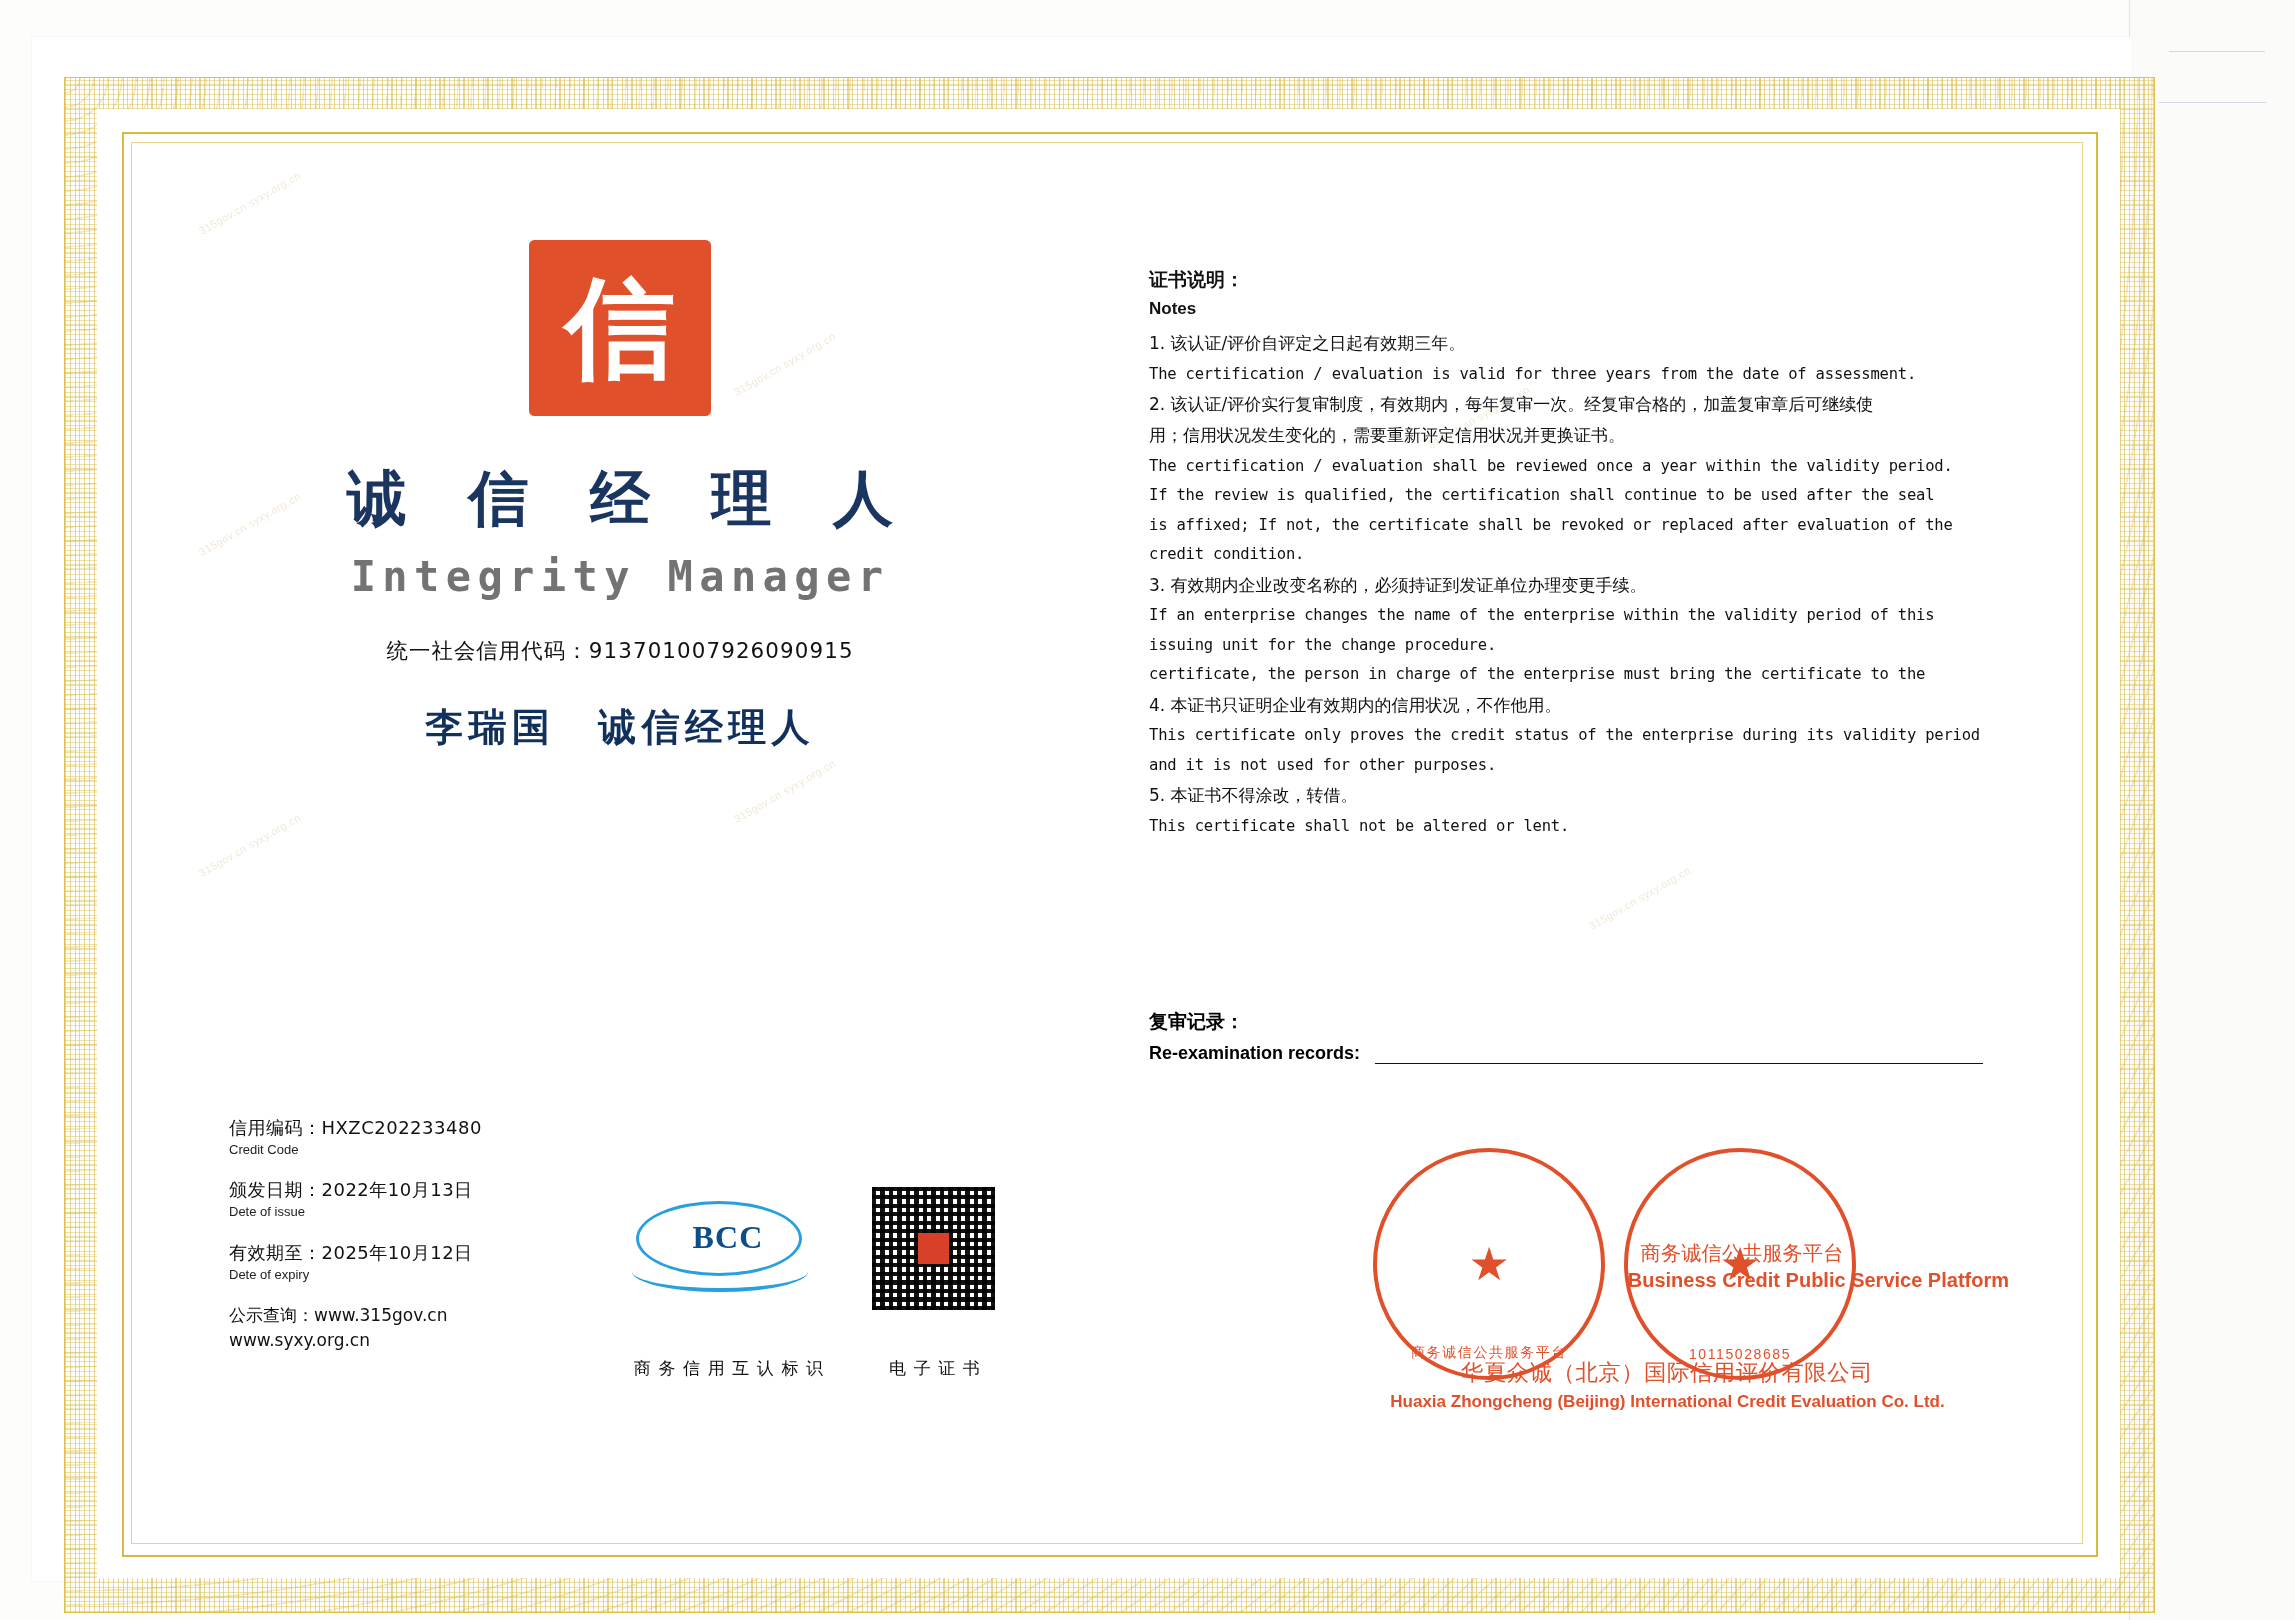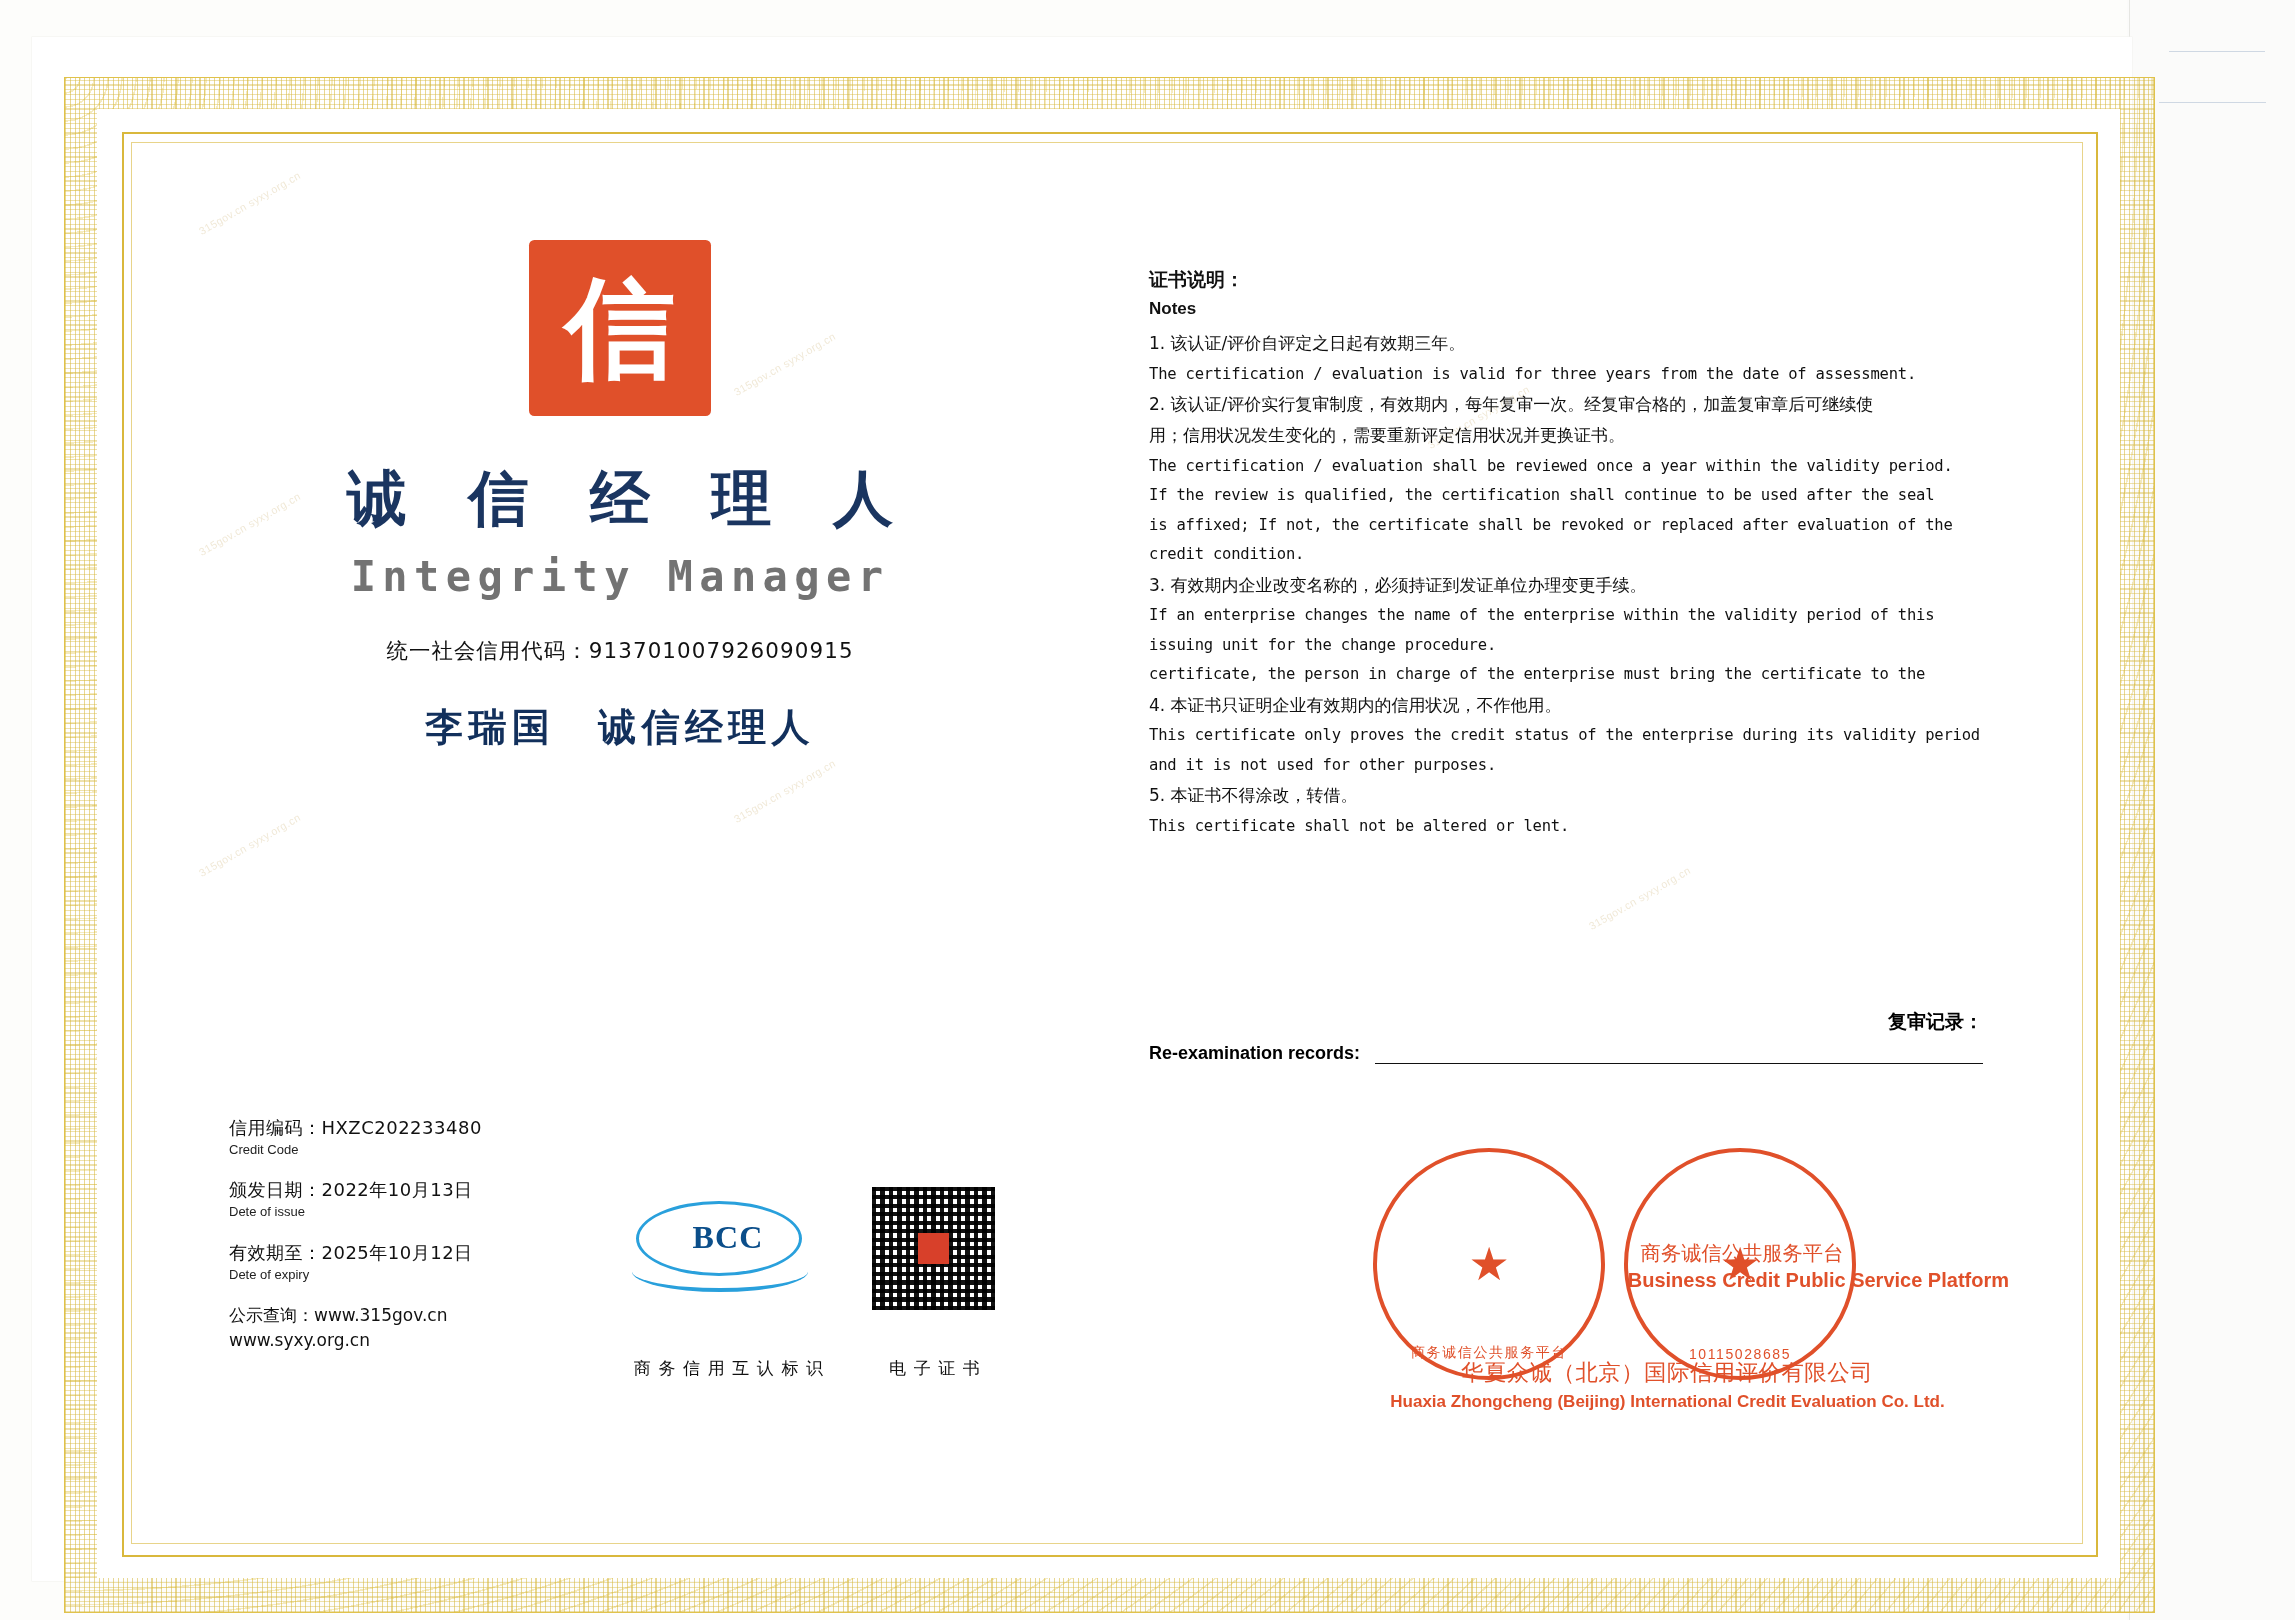--- a/index.html
+++ b/index.html
@@ -70,21 +70,21 @@
       color:#111;font-family:"DejaVu Sans",sans-serif;letter-spacing:1.1px;}
 
   
   .right{position:absolute;left:1117px;top:230px;width:834px;color:#111;}
   .right h4{margin:0 0 6.4px 0;font-size:19px;font-family:Liberation Serif, serif;font-weight:700;}
   .right .notes-en-h{font-size:17px;font-weight:700;margin-bottom:11.8px;font-family:"Liberation Sans",sans-serif;}
   .right .cn-line{font-size:17px;line-height:1.5;margin:5.3px 0;font-family:"DejaVu Sans",sans-serif;}
   .right .en-line{font-size:15.5px;line-height:1.62;margin:4.3px 0;color:#111;
       font-family:"DejaVu Sans Mono","Liberation Mono",monospace;letter-spacing:-0.2px;}
   .reexam{position:absolute;left:1117px;top:972px;width:834px;}
-  .reexam .cn{font-size:19px;font-weight:700;font-family:"DejaVu Sans",sans-serif;text-align:right;}
+  .reexam .cn{font-size:19px;font-weight:700;font-family:"DejaVu Sans",sans-serif;}
   .reexam .enrow{display:flex;align-items:flex-end;margin-top:7.5px;}
   .reexam .en{font-size:18px;font-weight:700;font-family:"Liberation Sans",sans-serif;white-space:nowrap;}
   .reexam .line{flex:1;border-bottom:1.6px solid #111;margin-left:15px;height:16px;}
 
   
   .stamp{position:absolute;border:4.8px solid #e0502a;border-radius:50%;width:224px;height:224px;
      color:#e0502a;}
   .stamp1{left:1341px;top:1111px;}
   .stamp2{left:1592px;top:1111px;}
   .stamp .star{position:absolute;left:50%;top:50%;transform:translate(-50%,-50%);

